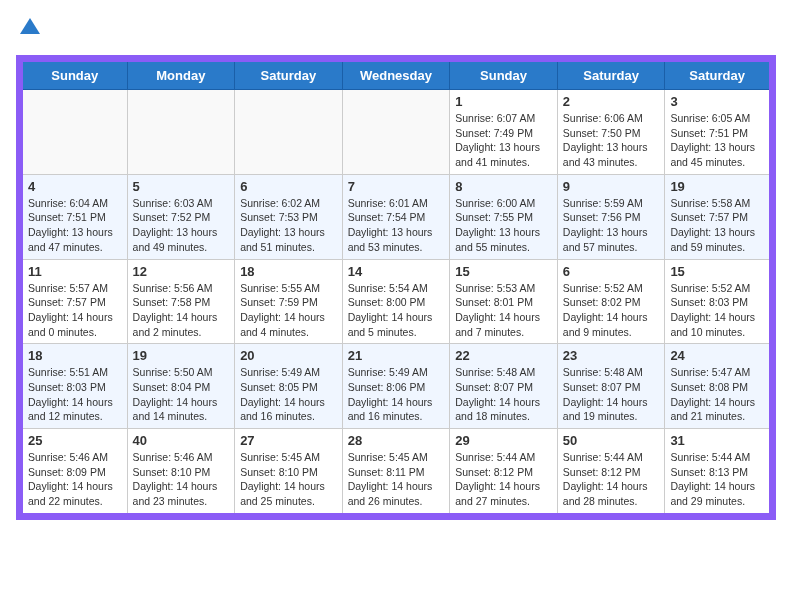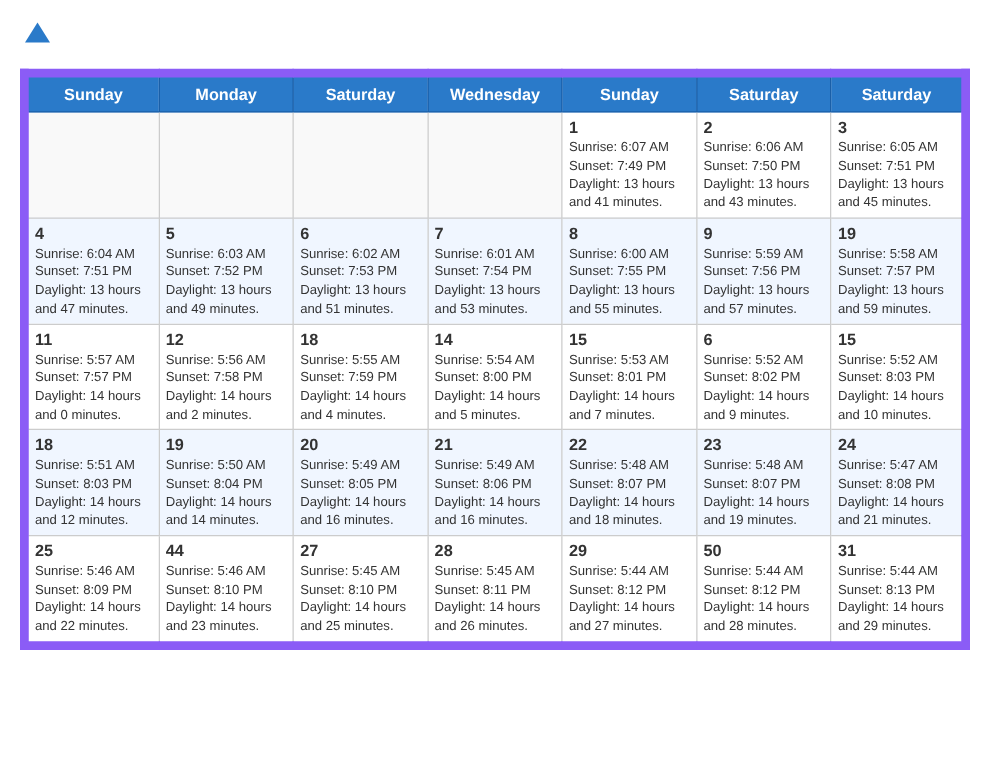--- a/index.html
+++ b/index.html
@@ -228,21 +228,21 @@
           <span class="day-number">24</span>
           <div class="day-info">Sunrise: 5:47 AM<br>Sunset: 8:08 PM<br>Daylight: 14 hours<br>and 21 minutes.</div>
         </td>
       </tr>
       <tr>
         <td>
           <span class="day-number">25</span>
           <div class="day-info">Sunrise: 5:46 AM<br>Sunset: 8:09 PM<br>Daylight: 14 hours<br>and 22 minutes.</div>
         </td>
         <td>
-          <span class="day-number">44</span>
+          <span class="day-number">40</span>
           <div class="day-info">Sunrise: 5:46 AM<br>Sunset: 8:10 PM<br>Daylight: 14 hours<br>and 23 minutes.</div>
         </td>
         <td>
           <span class="day-number">27</span>
           <div class="day-info">Sunrise: 5:45 AM<br>Sunset: 8:10 PM<br>Daylight: 14 hours<br>and 25 minutes.</div>
         </td>
         <td>
           <span class="day-number">28</span>
           <div class="day-info">Sunrise: 5:45 AM<br>Sunset: 8:11 PM<br>Daylight: 14 hours<br>and 26 minutes.</div>
         </td>

